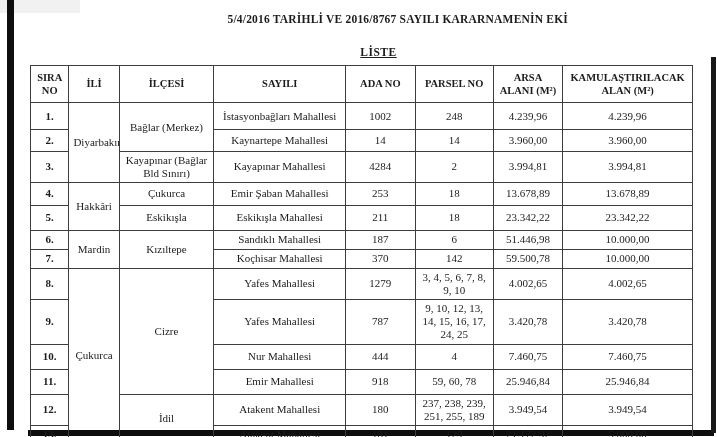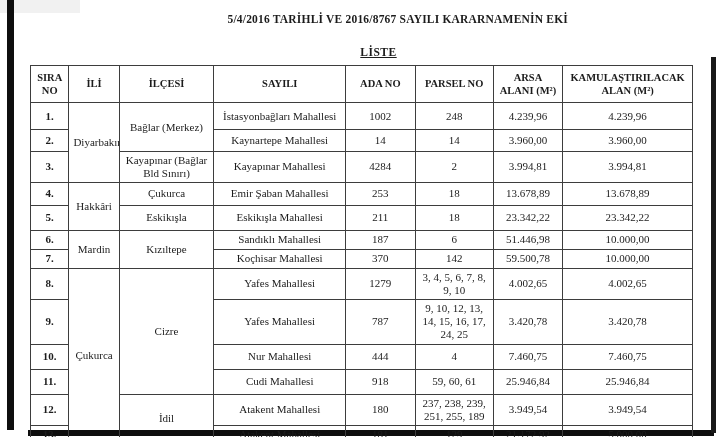--- a/index.html
+++ b/index.html
@@ -171,23 +171,23 @@
       <tr style="height: 25px;">
         <td class="c-sira">10.</td>
         <td class="c-mahalle">Nur Mahallesi</td>
         <td class="c-ada">444</td>
         <td class="c-parsel">4</td>
         <td class="c-arsa">7.460,75</td>
         <td class="c-kamu">7.460,75</td>
       </tr>
       <tr style="height: 25px;">
         <td class="c-sira">11.</td>
-        <td class="c-mahalle">Cudi Mahallesi</td>
+        <td class="c-mahalle">Emir Mahallesi</td>
         <td class="c-ada">918</td>
-        <td class="c-parsel">59, 60, 61</td>
+        <td class="c-parsel">59, 60, 78</td>
         <td class="c-arsa">25.946,84</td>
         <td class="c-kamu">25.946,84</td>
       </tr>
       <tr style="height: 29px;">
         <td class="c-sira">12.</td>
         <td class="c-ilce" rowspan="2">İdil</td>
         <td class="c-mahalle">Atakent Mahallesi</td>
         <td class="c-ada">180</td>
         <td class="c-parsel">237, 238, 239, 251, 255, 189</td>
         <td class="c-arsa">3.949,54</td>

